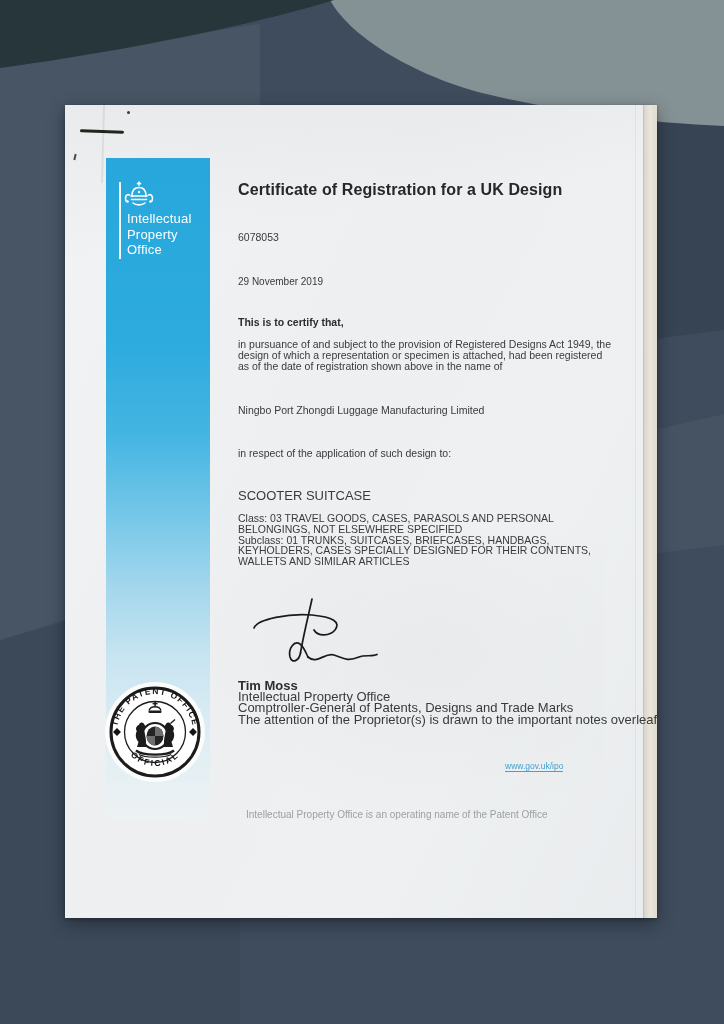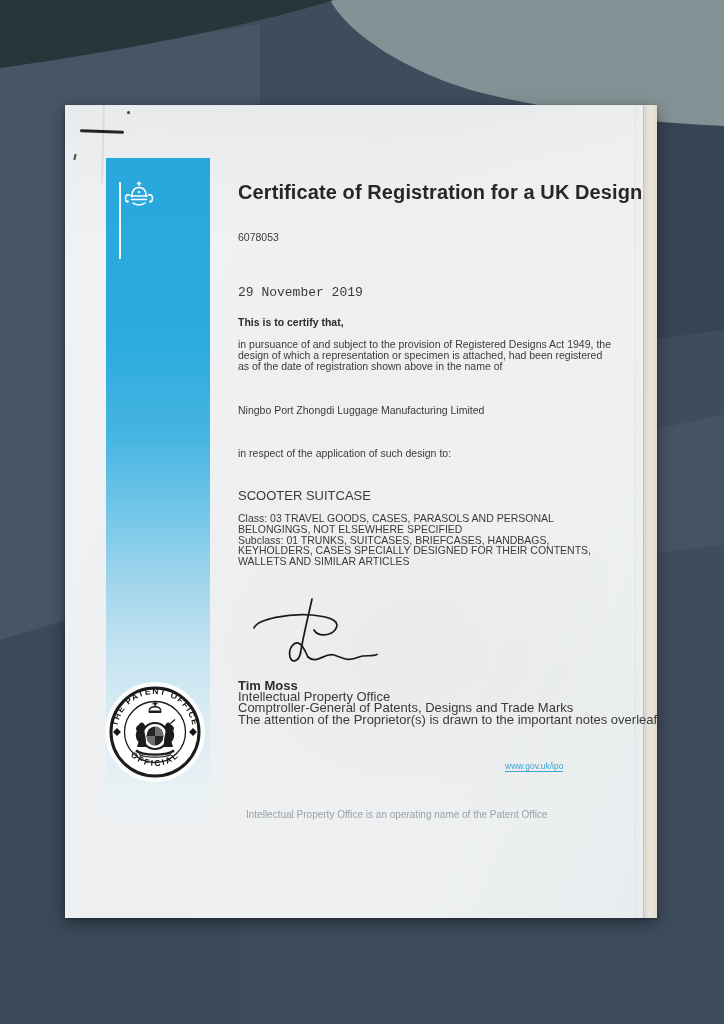--- a/index.html
+++ b/index.html
@@ -46,23 +46,23 @@
     font-size:13px;line-height:15.5px;letter-spacing:0.2px;font-weight:400;
   }
   .org span{display:block;}
 
   
   .seal{position:absolute;left:38px;top:575px;width:104px;height:104px;}
 
   
   .col{position:absolute;left:173px;top:0;width:420px;color:#3a3a3a;}
   .abs{position:absolute;left:0;white-space:nowrap;}
-  .title{top:76px;font-size:20px;font-weight:bold;color:#272727;letter-spacing:0.1px;}
+  .title{top:76px;font-size:16px;font-weight:bold;color:#272727;letter-spacing:0.1px;}
   .regnum{top:126px;font-size:10.5px;}
-  .date{top:180px;font-size:13px;font-family:Liberation Mono, monospace;}
+  .date{top:171px;font-size:10px;}
   .certify{top:211px;font-size:10.5px;font-weight:bold;color:#2d2d2d;}
   .bodytext{top:234px;font-size:10.5px;line-height:11px;}
   .bodytext div{white-space:nowrap;}
   .proprietor{top:299px;font-size:10.5px;}
   .respect{top:342px;font-size:10.5px;}
   .design-title{top:383px;font-size:13px;}
   .classification{top:408px;font-size:10.5px;line-height:10.8px;}
   .classification div{white-space:nowrap;}
   .signature{position:absolute;left:10px;top:492px;width:132px;height:80px;}
   .signer{top:575px;font-size:13px;line-height:11.2px;}
@@ -109,20 +109,25 @@
       <g fill="#ffffff">
         <rect x="16.2" y="0.5" width="1.6" height="4.2"></rect>
         <rect x="14.8" y="1.8" width="4.4" height="1.5"></rect>
         <circle cx="10" cy="15" r="1.2"></circle>
         <circle cx="24" cy="15" r="1.2"></circle>
         <circle cx="17" cy="11" r="1.2"></circle>
         <circle cx="5.5" cy="20.5" r="1.3"></circle>
         <circle cx="28.5" cy="20.5" r="1.3"></circle>
       </g>
     </svg>
+    <div class="org">
+      <span>Intellectual</span>
+      <span>Property</span>
+      <span>Office</span>
+    </div>
   </div>
 
   <svg class="seal" viewBox="0 0 104 104" aria-hidden="true">
     <circle cx="52" cy="52" r="50" fill="#fbfcfc"></circle>
     <circle cx="52" cy="52" r="44" fill="#ffffff" stroke="#1c1c1c" stroke-width="3"></circle>
     <circle cx="52" cy="52" r="30.5" fill="none" stroke="#1c1c1c" stroke-width="1.3"></circle>
     <defs>
       <path id="sealTopArc" d="M14,52 A38,38 0 0 1 90,52"></path>
       <path id="sealBotArc" d="M18,52 A34,34 0 0 0 86,52"></path>
     </defs>

